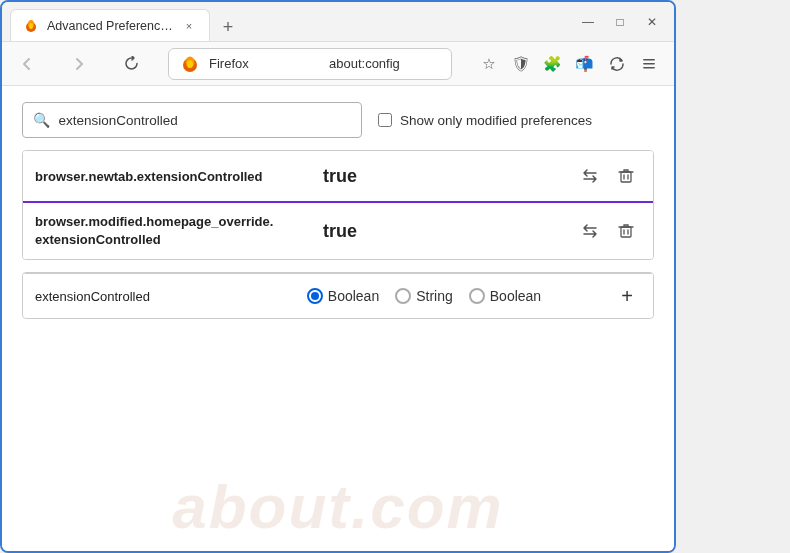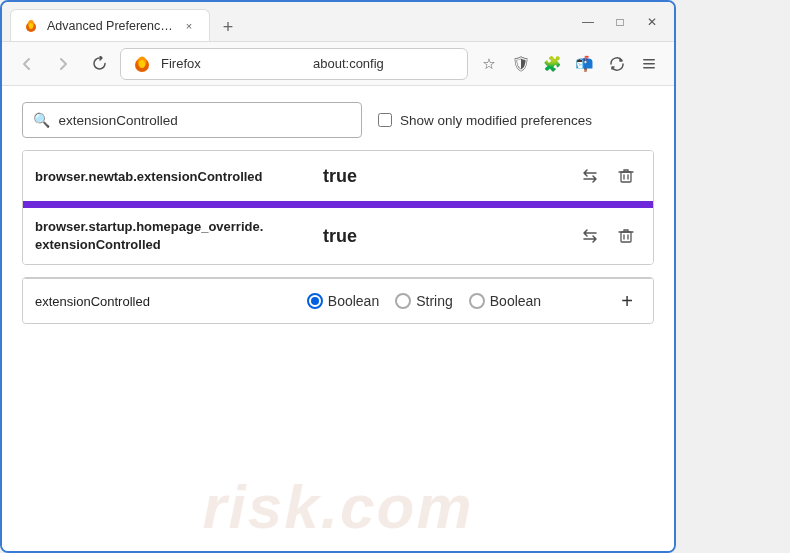--- a/index.html
+++ b/index.html
@@ -107,21 +107,21 @@
     }
 
     
     .toolbar {
       display: flex;
       align-items: center;
       background: #f9f9f9;
       height: 44px;
       padding: 0 10px;
       border-bottom: 1px solid #e0e0e0;
-      gap: 6px;
+      gap: 22px;
       flex-shrink: 0;
     }
 
     .nav-btn {
       width: 30px;
       height: 30px;
       display: flex;
       align-items: center;
       justify-content: center;
       font-size: 14px;
@@ -262,21 +262,21 @@
       border-radius: 4px;
       overflow: hidden;
       position: relative;
       z-index: 1;
     }
 
     .pref-row {
       display: flex;
       align-items: center;
       padding: 10px 12px;
-      border-bottom: 7px solid #6d28d9;
+      border-bottom: 2px solid #6d28d9;
       background: #fff;
       min-height: 46px;
     }
 
     .pref-row:last-child { border-bottom: none; }
 
     .pref-name {
       font-size: 13px;
       font-weight: 700;
       color: #222;
@@ -464,21 +464,21 @@
           <rect x="2" y="7" width="12" height="1.5" rx="1" fill="#555"></rect>
           <rect x="2" y="11" width="12" height="1.5" rx="1" fill="#555"></rect>
         </svg>
       </div>
     </div>
   </div>
 
   <div class="content">
 
     <div class="watermark">
-      <div class="watermark-text">risk.com</div>
+      <div class="watermark-text">about.com</div>
     </div>
 
     <div class="search-row">
       <div class="search-box">
         <span style="font-size:14px; color:#888;">🔍</span>
         <input type="text" class="search-input" value="extensionControlled" style="">
       </div>
       <label class="checkbox-label">
         <input type="checkbox" class="checkbox-input" style="">
         <span>Show only modified preferences</span>
@@ -502,21 +502,21 @@
               <path d="M1 4h14M6 4V2h4v2" stroke="#555" stroke-width="1.3" fill="none" stroke-linecap="round"></path>
               <line x1="6" y1="7" x2="6" y2="11" stroke="#555" stroke-width="1.3" stroke-linecap="round"></line>
               <line x1="10" y1="7" x2="10" y2="11" stroke="#555" stroke-width="1.3" stroke-linecap="round"></line>
             </svg>
           </div>
         </div>
       </div>
 
       <div class="pref-row">
         <span class="pref-name-multiline">
-          <span>browser.startup.homepage_override.</span><br>
+          <span>browser.modified.homepage_override.</span><br>
           <span>extensionControlled</span>
         </span>
         <span class="pref-value">true</span>
         <div class="pref-actions">
           <div class="action-btn">
             <svg width="18" height="18" viewBox="0 0 18 18">
               <path d="M3 6h12M3 6l3-3M3 6l3 3M15 12H3M15 12l-3-3M15 12l-3 3" stroke="#555" stroke-width="1.5" fill="none" stroke-linecap="round" stroke-linejoin="round"></path>
             </svg>
           </div>
           <div class="action-btn">

